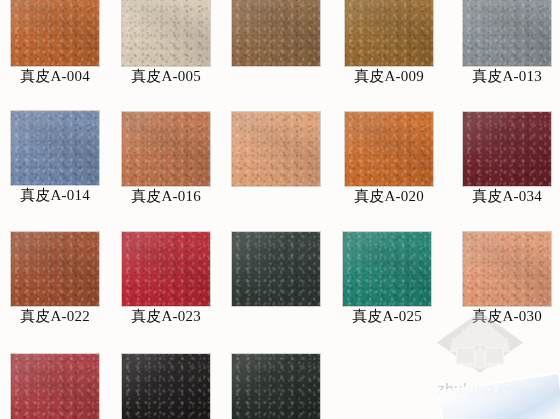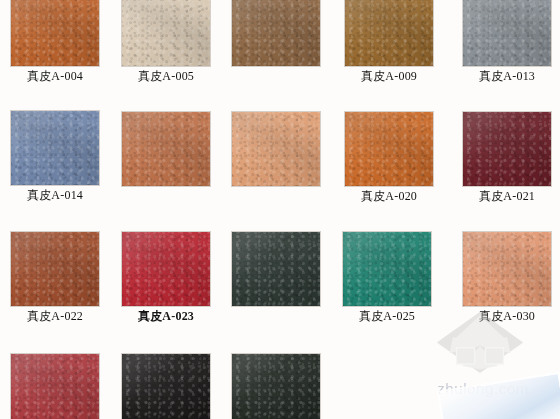--- a/index.html
+++ b/index.html
@@ -69,21 +69,21 @@
       linear-gradient(28deg,  rgba(255,255,255,0.10) 0%, transparent 22%, transparent 40%, rgba(0,0,0,0.07) 55%, transparent 72%),
       linear-gradient(-42deg, rgba(0,0,0,0.07) 0%, transparent 26%, transparent 58%, rgba(255,255,255,0.09) 76%, transparent 92%),
       radial-gradient(ellipse 130% 90% at 28% 22%, rgba(255,255,255,0.12), transparent 62%),
       radial-gradient(ellipse 120% 110% at 82% 80%, rgba(0,0,0,0.10), transparent 66%);
     pointer-events: none;
   }
 
   .swatch-label {
     margin-top: 4px;
     text-align: center;
-    font-size: 12px;
+    font-size: 15px;
     line-height: 12px;
     color: #141414;
     letter-spacing: 0.2px;
     white-space: nowrap;
   }
 
   
   #watermark {
     position: absolute;
     right: 2px;
@@ -145,37 +145,38 @@
     <div class="swatch-cell" style="left: 463px; top: -8px;">
       <div class="swatch-chip" style="background: rgb(139, 146, 152);"></div>
       <div class="swatch-label">真皮A-013</div>
     </div>
     <div class="swatch-cell" style="left: 11px; top: 111px;">
       <div class="swatch-chip" style="background: rgb(115, 137, 174);"></div>
       <div class="swatch-label">真皮A-014</div>
     </div>
     <div class="swatch-cell" style="left: 122px; top: 112px;">
       <div class="swatch-chip" style="background: rgb(194, 116, 76);"></div>
+      <div class="swatch-label">真皮A-016</div>
     </div>
     <div class="swatch-cell" style="left: 232px; top: 112px;">
       <div class="swatch-chip" style="background: rgb(227, 162, 119);"></div>
     </div>
     <div class="swatch-cell" style="left: 345px; top: 112px;">
       <div class="swatch-chip" style="background: rgb(206, 108, 42);"></div>
       <div class="swatch-label">真皮A-020</div>
     </div>
     <div class="swatch-cell" style="left: 463px; top: 112px;">
       <div class="swatch-chip" style="background: rgb(110, 32, 41);"></div>
-      <div class="swatch-label">真皮A-021</div>
+      <div class="swatch-label">真皮A-034</div>
     </div>
     <div class="swatch-cell" style="left: 11px; top: 232px;">
       <div class="swatch-chip" style="background: rgb(162, 80, 47);"></div>
       <div class="swatch-label">真皮A-022</div>
     </div>
-    <div class="swatch-cell" style="left: 122px; top: 232px; font-weight: bold;">
+    <div class="swatch-cell" style="left: 122px; top: 232px;">
       <div class="swatch-chip" style="background: rgb(187, 39, 51);"></div>
       <div class="swatch-label">真皮A-023</div>
     </div>
     <div class="swatch-cell" style="left: 232px; top: 232px;">
       <div class="swatch-chip" style="background: rgb(47, 58, 53);"></div>
     </div>
     <div class="swatch-cell" style="left: 343px; top: 232px;">
       <div class="swatch-chip" style="background: rgb(31, 132, 114);"></div>
       <div class="swatch-label">真皮A-025</div>
     </div>

